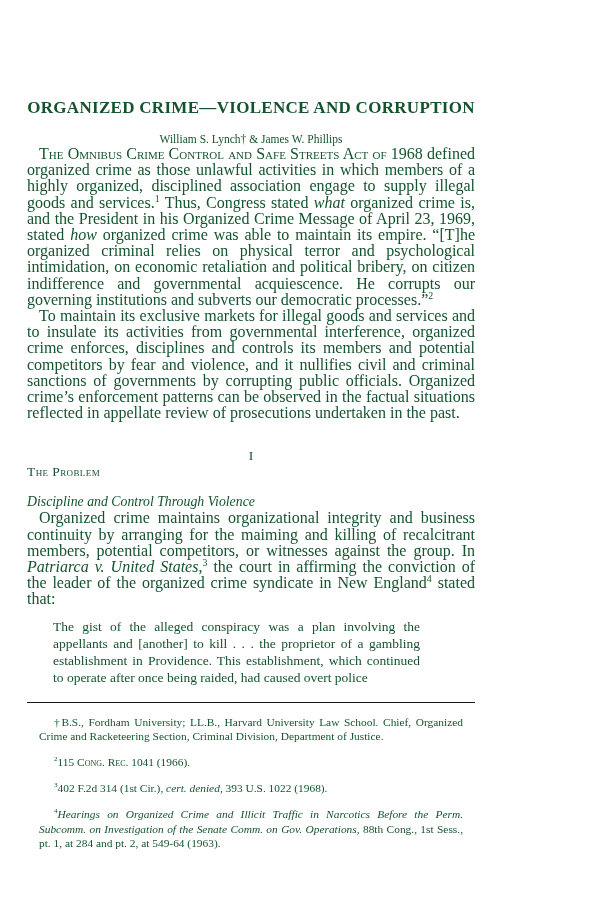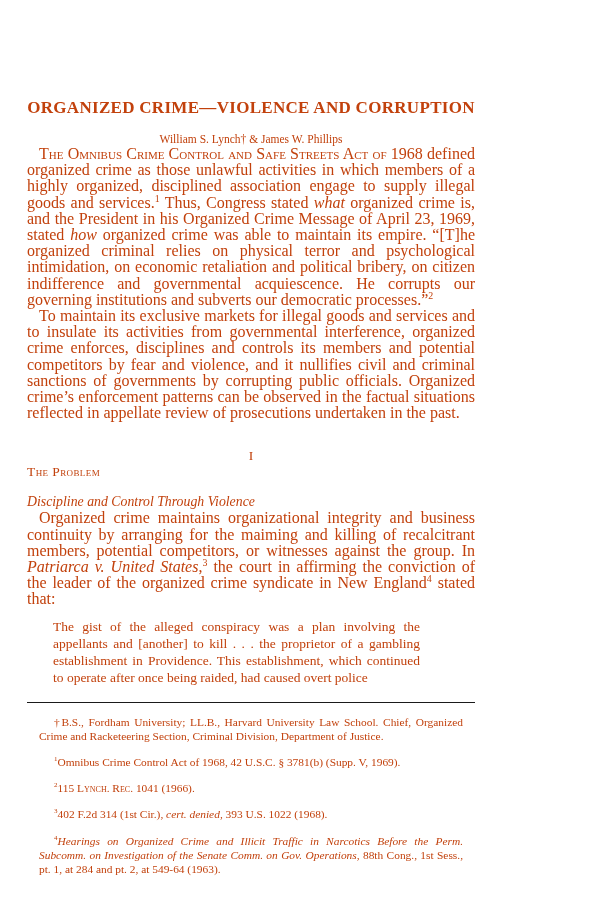--- a/index.html
+++ b/index.html
@@ -2,21 +2,21 @@
 <html><head>
 <meta charset="utf-8">
 <style>
   html,body{margin:0;padding:0;background:#ffffff;}
   .page{
     position:relative;
     width:608px;height:907px;
     background:#ffffff;
     overflow:hidden;
     font-family:"Liberation Serif","DejaVu Serif",serif;
-    color:#c2410c;
+    color:#14532d;
   }
   .column{position:absolute;left:27px;top:0;width:448px;}
   .title{
     margin:98px 0 0 0;
     font-size:17px;line-height:20px;font-weight:700;
     text-align:center;letter-spacing:0.3px;white-space:nowrap;
   }
   .byline{
     margin-top:15px;
     font-size:11.5px;line-height:13px;font-weight:400;
@@ -61,20 +61,19 @@
     <div class="subhead">Discipline and Control Through Violence</div>
 
     <p class="body p3 indent"><span>Organized crime maintains organizational integrity and business continuity by arranging for the maiming and killing of recalcitrant members, potential competitors, or witnesses against the group. In </span><em>Patriarca v. United States</em><span>,</span><sup>3</sup><span> the court in affirming the conviction of the leader of the organized crime syndicate in New England</span><sup>4</sup><span> stated that:</span></p>
 
     <blockquote class="quote">The gist of the alleged conspiracy was a plan involving the appellants and [another] to kill . . . the proprietor of a gambling establishment in Providence. This establishment, which continued to operate after once being raided, had caused overt police</blockquote>
 
     <div class="fn-rule"></div>
 
     <div class="footnotes">
       <p><span>†</span><span>B.S., Fordham University; LL.B., Harvard University Law School. Chief, Organized Crime and Racketeering Section, Criminal Division, Department of Justice.</span></p>
-      <p><sup>1</sup><span>Omnibus Crime Control Act of 1968, 42 U.S.C. § 3781(b) (Supp. V, 1969).</span></p>
-      <p><sup>2</sup><span>115 </span><span class="sc">Lynch. Rec.</span><span> 1041 (1966).</span></p>
+      <p><sup>2</sup><span>115 </span><span class="sc">Cong. Rec.</span><span> 1041 (1966).</span></p>
       <p><sup>3</sup><span>402 F.2d 314 (1st Cir.), </span><em>cert. denied</em><span>, 393 U.S. 1022 (1968).</span></p>
       <p><sup>4</sup><em>Hearings on Organized Crime and Illicit Traffic in Narcotics Before the Perm. Subcomm. on Investigation of the Senate Comm. on Gov. Operations</em><span>, 88th Cong., 1st Sess., pt. 1, at 284 and pt. 2, at 549-64 (1963).</span></p>
     </div>
 
   </div>
 </div>
 
 </body></html>

